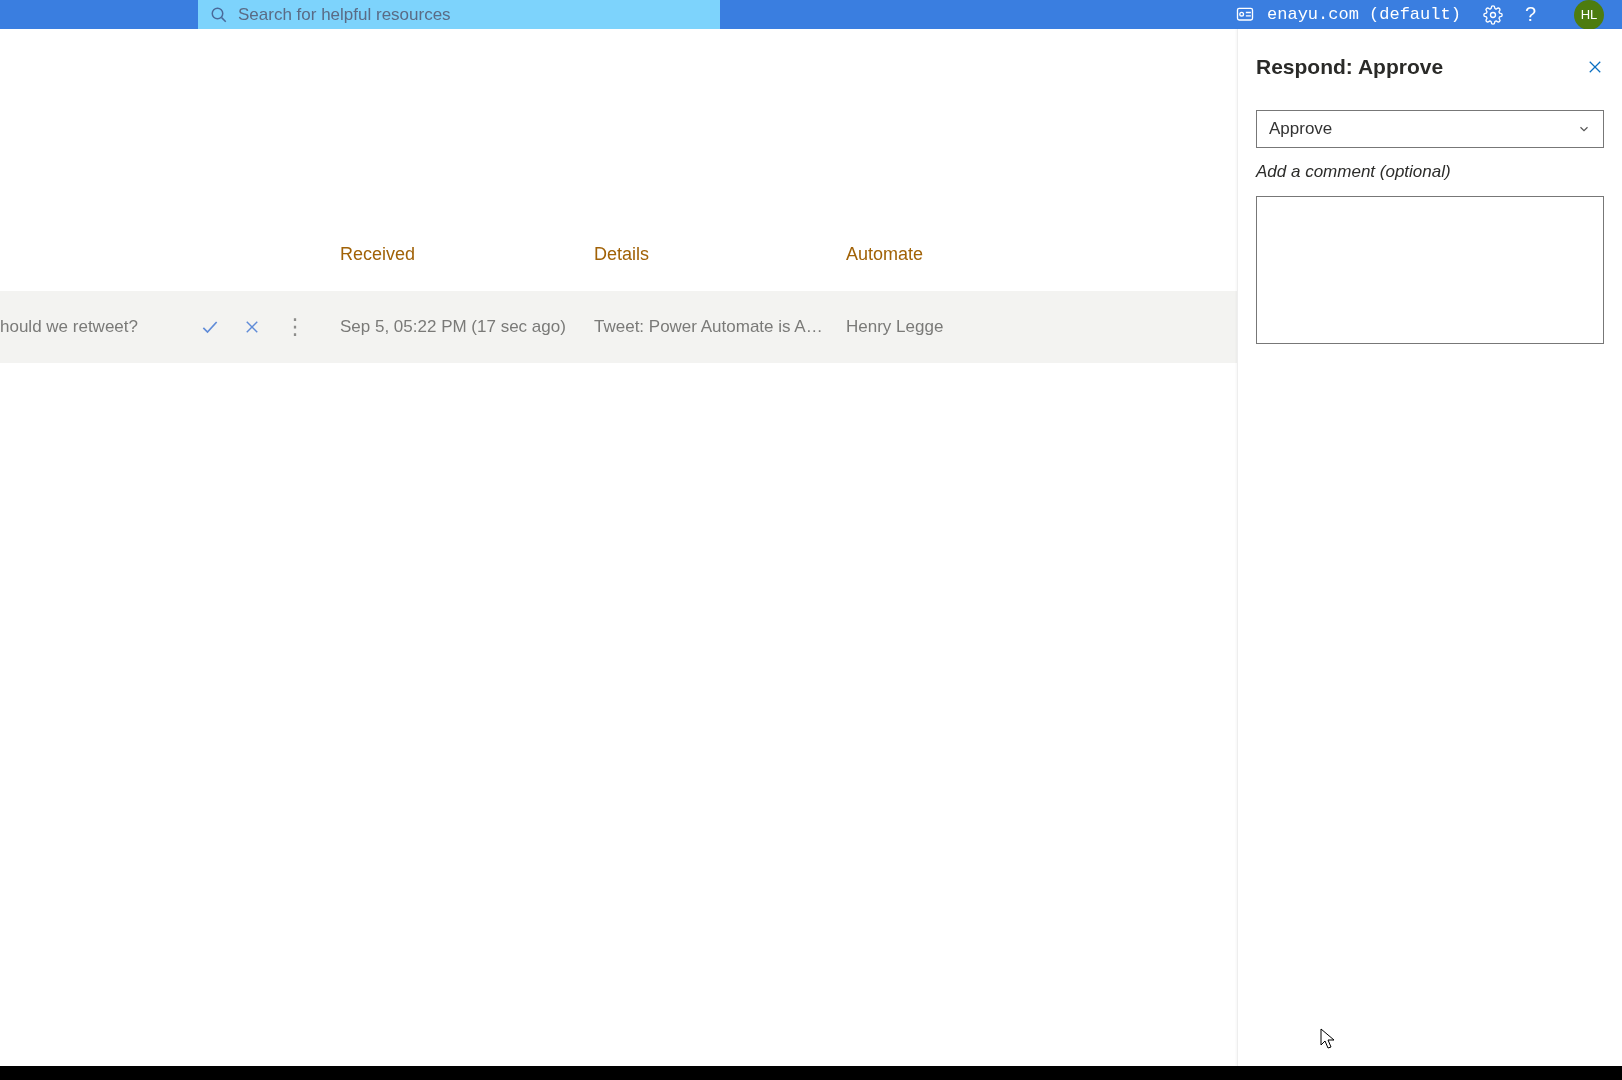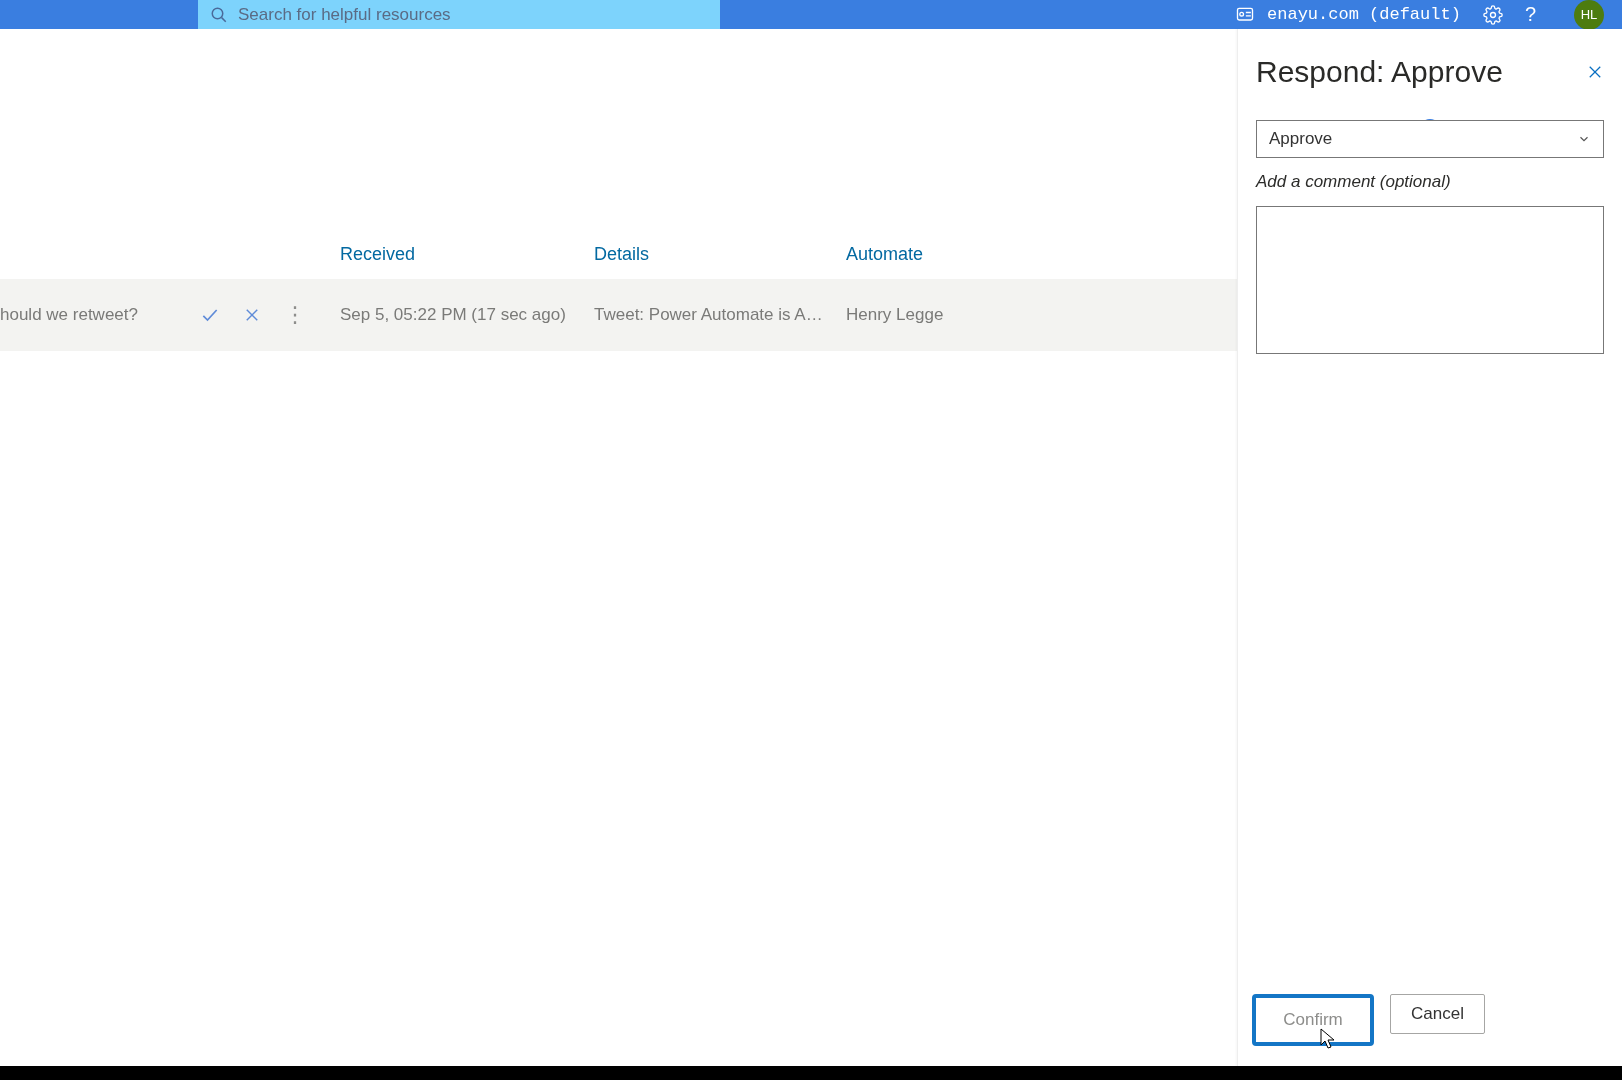--- a/index.html
+++ b/index.html
@@ -43,30 +43,31 @@
 
   .spacer-top { height: 200px; }
 
   .cols-header {
     height: 50px; display: flex; align-items: center;
     color: #5a5956; font-size: 18px;
   }
 
   
   .cols-header { position: relative; }
-  .hdr { position: absolute; top: 50%; transform: translateY(-50%); color: #0369a1; font-size: 18px; }
+  .hdr { position: absolute; top: 50%; transform: translateY(-50%); color: #a16207; font-size: 18px; }
   .hdr.received { left: 340px; }
   .hdr.details  { left: 594px; }
   .hdr.requester{ left: 846px; }
 
   .row {
     height: 72px; background: #f3f3f1;
     display: flex; align-items: center;
     color: #7a7a78; font-size: 17px;
     position: relative;
+    margin-top: 12px;
   }
   .row .cell { position: absolute; top: 50%; transform: translateY(-50%); }
   .row .cell.title    { left: 0;   width: 190px; overflow: hidden; white-space: nowrap; }
   .row .cell.actions  { left: 200px; display: flex; align-items: center; gap: 22px; }
   .row .cell.received { left: 340px; }
   .row .cell.details  { left: 594px; width: 232px; overflow: hidden; white-space: nowrap; text-overflow: ellipsis; }
   .row .cell.requester{ left: 846px; }
 
   .icon-btn { width: 20px; height: 20px; display: inline-flex; align-items: center; justify-content: center; color: #5f8bd8; cursor: pointer; }
   .icon-btn.reject { color: #5f8bd8; }
@@ -77,21 +78,21 @@
     position: absolute; top: 0; right: 0; bottom: 0;
     width: 385px; background: #fff;
     border-left: 1px solid #eee;
     box-shadow: -1px 0 2px rgba(0,0,0,0.04);
     display: flex; flex-direction: column;
   }
   .panel-header {
     padding: 26px 18px 10px 18px;
     display: flex; align-items: center; justify-content: space-between;
   }
-  .panel-title { font-size: 30px; font-weight: 400; color: #2a2a28; }
+  .panel-title { font-size: 21px; font-weight: 700; color: #2a2a28; }
   .close-x { width: 18px; height: 18px; color: #0a6fc2; cursor: pointer; }
 
   .spinner-wrap { position: absolute; top: 90px; left: 50%; transform: translateX(-50%); }
   .spinner {
     width: 24px; height: 24px; border: 2px solid #cde1f5; border-top-color: #3a7ee0;
     border-radius: 50%;
   }
 
   .panel-body { padding: 0 18px; margin-top: 21px; position: relative; }
   .select-box {
@@ -234,26 +235,20 @@
           <svg viewBox="0 0 24 24" width="14" height="14" fill="none" stroke="#555" stroke-width="2">
             <polyline points="6 9 12 15 18 9"></polyline>
           </svg>
         </span>
       </div>
 
       <div class="field-label">Add a comment (optional)</div>
       <textarea class="comment-box" value="" style=""></textarea>
     </div>
 
-    <div class="panel-footer">
-      <span class="confirm-frame">
-        <button class="btn confirm">Confirm</button>
-      </span>
-      <button class="btn cancel">Cancel</button>
-    </div>
 
     <div class="cursor" style="left:82px; bottom:16px;">
       <svg viewBox="0 0 16 22" width="16" height="22">
         <path d="M1 1 L1 17 L5 13 L8 20 L11 19 L8 12 L14 12 Z" fill="#fff" stroke="#000" stroke-width="1"></path>
       </svg>
     </div>
   </div>
 </div>
 
 <div class="taskbar"></div>

